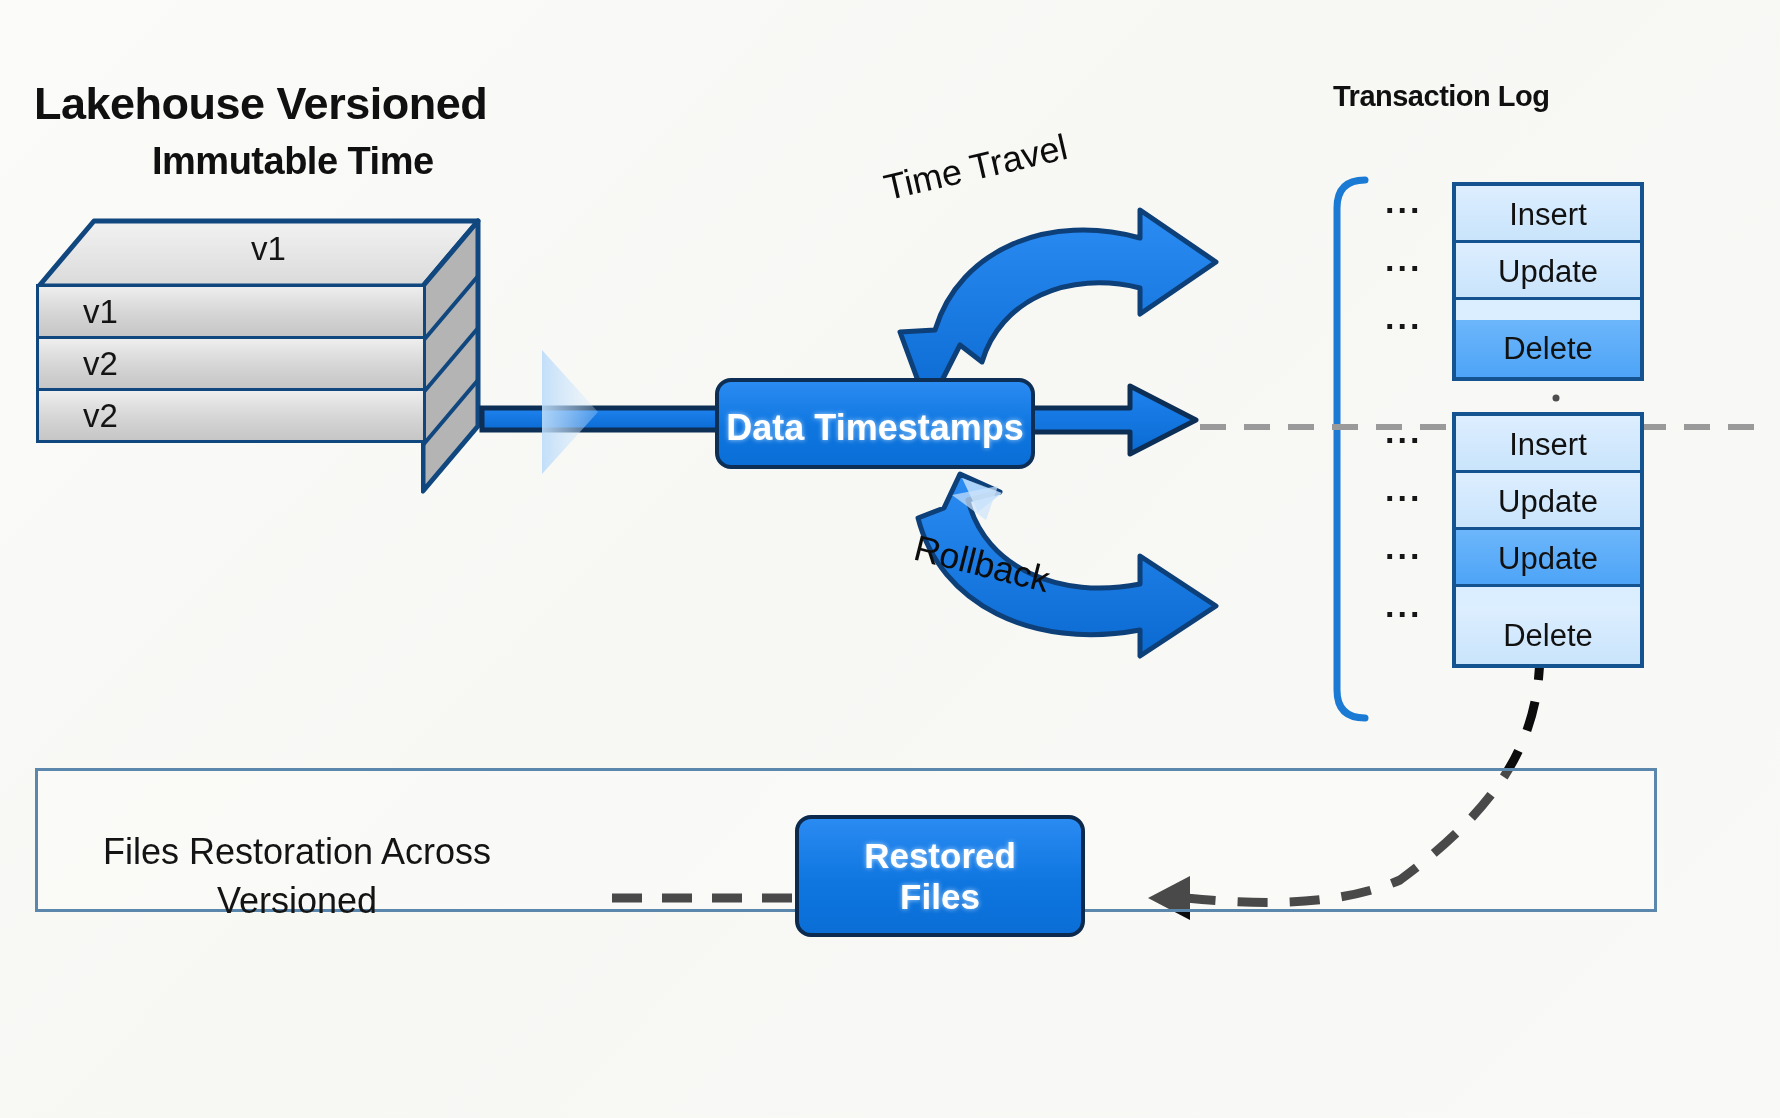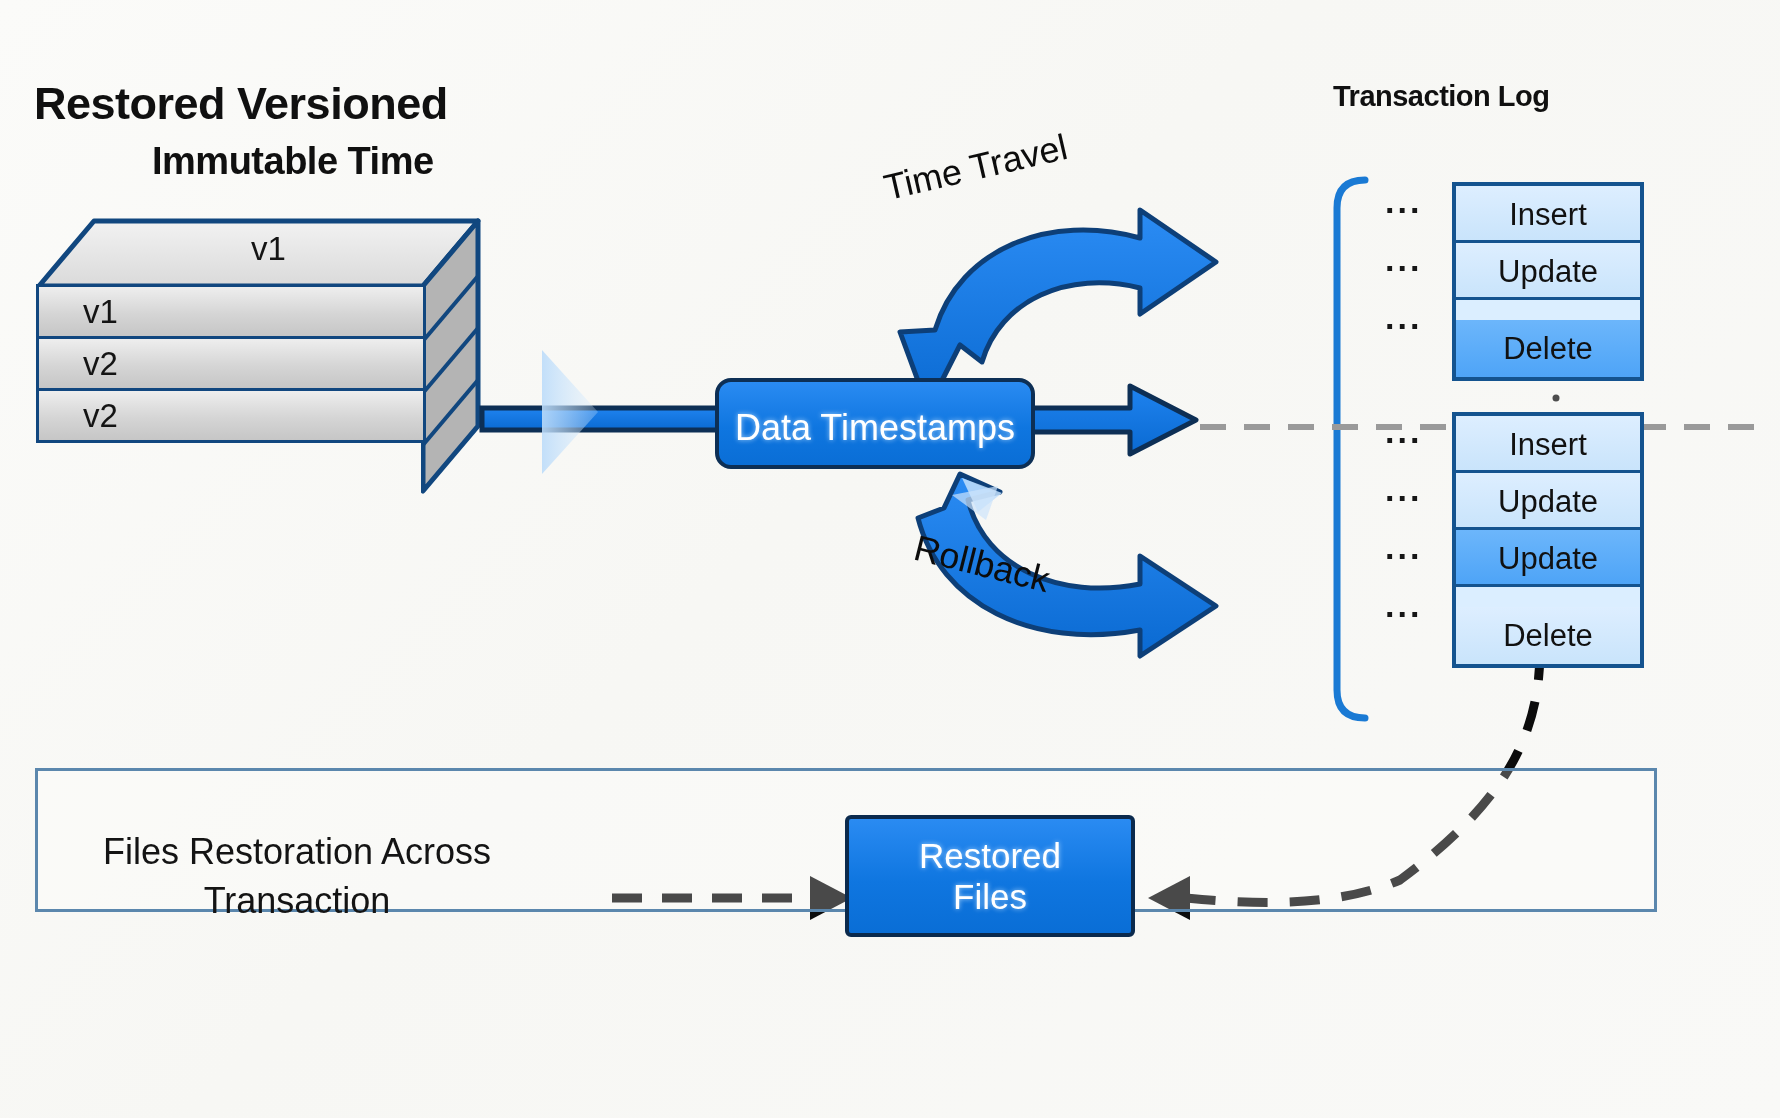--- a/index.html
+++ b/index.html
@@ -77,31 +77,32 @@
   
   .flowbox {
     position: absolute;
     background: linear-gradient(180deg, #2a8bf2 0%, #0f76e0 55%, #0a6ed6 100%);
     border: 4px solid #0d2f55;
     border-radius: 16px;
     box-sizing: border-box;
     color: #ffffff;
     text-align: center;
     text-shadow: 0 0 5px rgba(190,225,255,0.85);
+    font-weight: bold;
   }
   #data-timestamps-box {
     left: 715px; top: 378px;
     width: 320px; height: 91px;
     font-size: 36px;
     line-height: 91px;
   }
   #restored-data-box {
-    left: 845px; top: 815px;
+    left: 795px; top: 815px;
     width: 290px; height: 122px;
-    border-radius: 6px;
+    border-radius: 16px;
     border-color: #0b2a4d;
     font-size: 35px;
     display: flex;
     flex-direction: column;
     justify-content: center;
     align-items: center;
     line-height: 1.18;
   }
 
   
@@ -181,21 +182,21 @@
     width: 1780px;
     height: 1118px;
     pointer-events: none;
   }
 </style>
 </head>
 <body>
 
 <div id="stage">
 
-  <div class="heading" id="lakehouse-title-line1">Restored Versioned</div>
+  <div class="heading" id="lakehouse-title-line1">Lakehouse Versioned</div>
   <div class="heading" id="lakehouse-title-line2">Immutable Time</div>
   <div class="heading" id="txlog-title">Transaction Log</div>
 
   <div id="file-stack">
 
     <svg width="445" height="76" style="position:absolute;left:0;top:0;">
       <defs>
         <linearGradient id="topGrad" x1="0" y1="0" x2="0" y2="1">
           <stop offset="0%" stop-color="#f2f2f2"></stop>
           <stop offset="100%" stop-color="#dadada"></stop>
@@ -312,21 +313,21 @@
     <div class="log-entry">Insert</div>
     <div class="log-entry">Update</div>
     <div class="log-entry hi">Update</div>
     <div class="log-entry">Delete</div>
   </div>
 
   <div id="bottom-panel"></div>
 
   <div id="restoration-label">
     <div>Files Restoration Across</div>
-    <div>Transaction</div>
+    <div>Versioned</div>
   </div>
 
   <div class="flowbox" id="restored-data-box">
     <span>Restored</span>
     <span>Files</span>
   </div>
 
 </div>
 
 </body></html>

